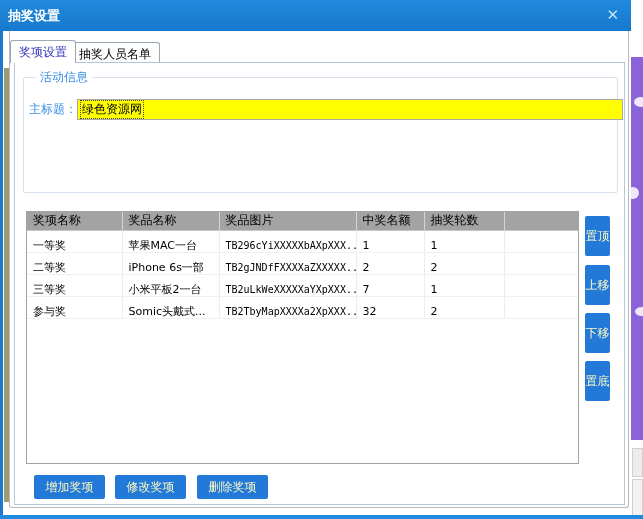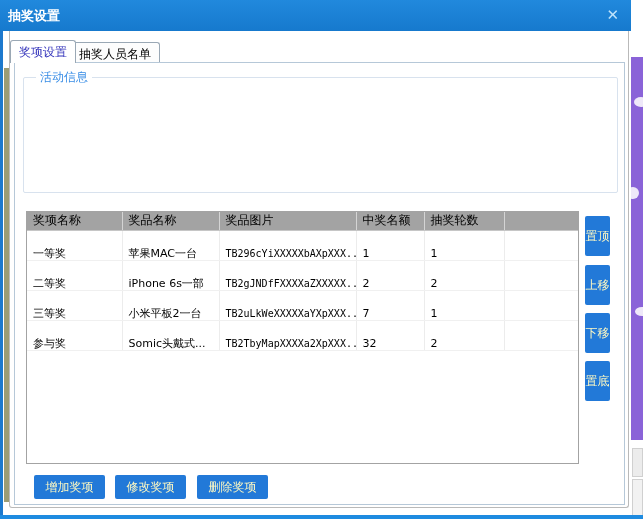--- a/index.html
+++ b/index.html
@@ -84,21 +84,21 @@
     position:absolute; left:11px; top:148px; width:553px; height:253px;
     border:1px solid #a3a3a3; background:#fff; overflow:hidden;
   }
   table.prize { border-collapse:collapse; table-layout:fixed; width:100%; }
   table.prize th {
     font-weight:normal; text-align:left; font-size:12px; height:18px;
     padding:0 0 0 6px; border-right:1px solid #d4d4d4; border-bottom:1px solid #c6c6c6;
     background:#a3a3a3; white-space:nowrap; overflow:hidden;
   }
   table.prize td {
-    font-size:11px; height:13px; line-height:13px; padding:16px 0 0 6px;
+    font-size:11px; height:13px; line-height:13px; padding:8px 0 0 6px;
     border-right:1px solid #ececec; border-bottom:1px solid #f0f0f0;
     white-space:nowrap; overflow:hidden;margin-left:41px;
   }
   table.prize .c-img { font-family:"DejaVu Sans Mono","Liberation Mono",monospace; font-size:10px; }
   table.prize th:last-child, table.prize td:last-child { border-right:none; }
 
   
   .btn {
     background:#2279d8; color:#fef9c3; border:none; border-radius:2px;
     font-family:inherit; font-size:12px; cursor:pointer; text-align:center;
@@ -134,20 +134,26 @@
 
 <div class="tab tab-active">奖项设置</div>
 <div class="tab tab-inactive">抽奖人员名单</div>
 
 <div class="tab-content">
 
   <div class="groupbox">
     <span class="groupbox-title">活动信息</span>
   </div>
 
+  <div class="form-row row1">
+    <span class="form-label">主标题：</span>
+    <div class="form-input">
+      <span class="val-selected">绿色资源网</span>
+    </div>
+  </div>
 
 
 
   <div class="prize-table-wrap">
     <table class="prize">
       <colgroup>
         <col style="width:95px">
           <col style="width:97px">
           <col style="width:137px">
         <col style="width:68px">

